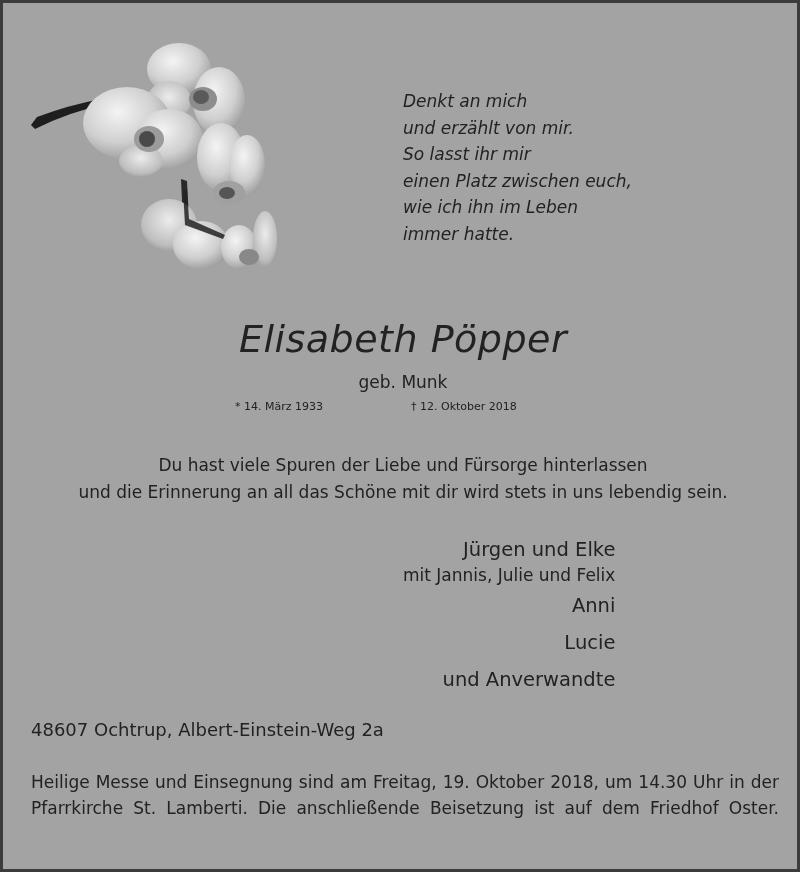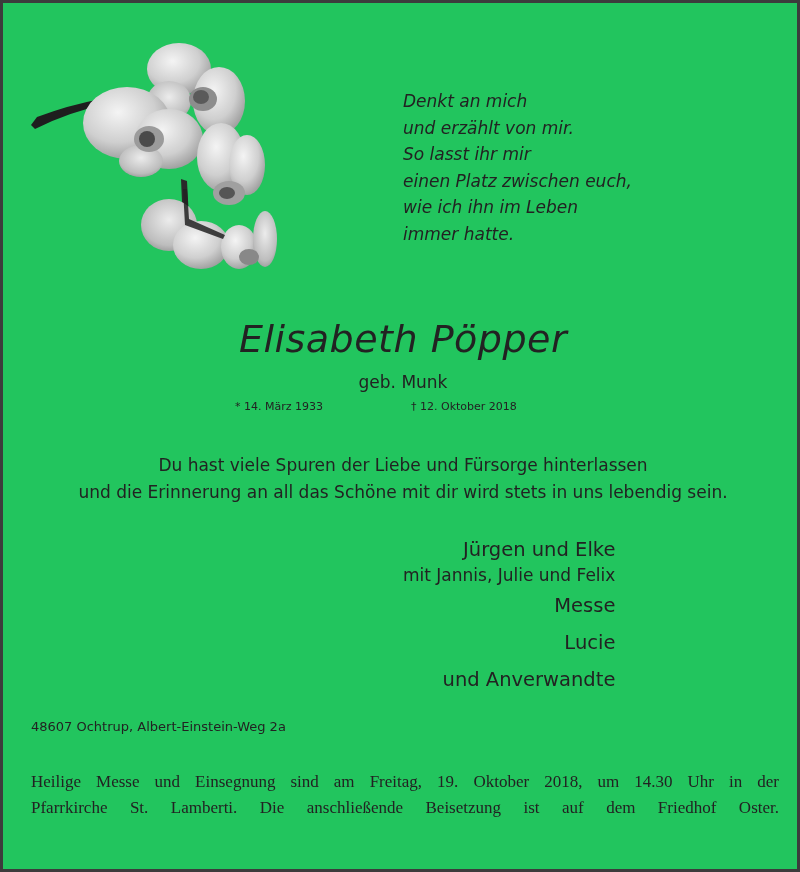--- a/index.html
+++ b/index.html
@@ -1,41 +1,41 @@
 <!DOCTYPE html>
 <html><head>
 <meta charset="utf-8">
 <style>
   html, body { margin: 0; padding: 0; background: #ffffff; }
   body { width: 800px; height: 872px; position: relative; overflow: hidden;
          font-family: "DejaVu Sans", "Liberation Sans", sans-serif; color: #222222; }
   .frame { position: absolute; left: 0; top: 0; width: 800px; height: 872px;
-           box-sizing: border-box; border: 3px solid #3c3c3c; background: #22c55e; }
+           box-sizing: border-box; border: 3px solid #3c3c3c; background: #a3a3a3; }
   .orchid { position: absolute; left: 26px; top: 36px; width: 250px; height: 240px; }
   .poem { position: absolute; left: 400px; top: 85px; font-style: italic;
           font-size: 17px; line-height: 26.5px; color: #222; }
   .poem div { white-space: nowrap; }
   .name { position: absolute; left: 0; width: 800px; top: 314px; text-align: center;
           font-style: italic; font-size: 38px; letter-spacing: 0.5px; color: #222; }
   .maiden { position: absolute; left: 0; width: 800px; top: 369px; text-align: center;
             font-size: 17px; color: #222; }
   .dates { position: absolute; top: 397px; font-size: 11px; color: #222; white-space: nowrap; }
   .born { left: 232px; }
   .died { left: 408px; }
   .tribute { position: absolute; left: 0; width: 800px; top: 449px; text-align: center;
              font-size: 17px; line-height: 27px; color: #222; }
   .tribute div { white-space: nowrap; }
   .mourners { position: absolute; left: 400px; top: 533px; color: #222; text-align: right; }
   .mourner-main { font-size: 19.5px; line-height: 28px; white-space: nowrap; }
   .mourner-sub { font-size: 17px; line-height: 22px; white-space: nowrap; margin-bottom: 6px; }
   .mourner-gap { margin-bottom: 9px; }
-  .address { position: absolute; left: 28px; top: 716px; font-size: 13px; color: #222; white-space: nowrap; }
+  .address { position: absolute; left: 28px; top: 716px; font-size: 18px; color: #222; white-space: nowrap; }
   .service { position: absolute; left: 28px; top: 766px; width: 748px; font-size: 17px;
              line-height: 26px; color: #222; }
-  .service div { white-space: nowrap; font-family: Liberation Serif, serif; }
+  .service div { white-space: nowrap; }
   .service .justify { text-align: justify; text-align-last: justify; white-space: normal; }
 </style>
 </head>
 <body>
 
 <div class="frame">
 
   <svg class="orchid" viewBox="0 0 250 240" xmlns="http://www.w3.org/2000/svg">
     <defs>
       <radialGradient id="petal" cx="40%" cy="35%" r="70%">
@@ -94,21 +94,21 @@
   <div class="dates died">† 12. Oktober 2018</div>
 
   <div class="tribute">
     <div>Du hast viele Spuren der Liebe und Fürsorge hinterlassen</div>
     <div>und die Erinnerung an all das Schöne mit dir wird stets in uns lebendig sein.</div>
   </div>
 
   <div class="mourners">
     <div class="mourner-main">Jürgen und Elke</div>
     <div class="mourner-sub">mit Jannis, Julie und Felix</div>
-    <div class="mourner-main mourner-gap">Messe</div>
+    <div class="mourner-main mourner-gap">Anni</div>
     <div class="mourner-main mourner-gap">Lucie</div>
     <div class="mourner-main">und Anverwandte</div>
   </div>
 
   <div class="address">48607 Ochtrup, Albert-Einstein-Weg 2a</div>
 
   <div class="service">
     <div class="justify">Heilige Messe und Einsegnung sind am Freitag, 19. Oktober 2018, um 14.30 Uhr in der</div>
     <div class="justify">Pfarrkirche St. Lamberti. Die anschließende Beisetzung ist auf dem Friedhof Oster.</div>
   </div>

